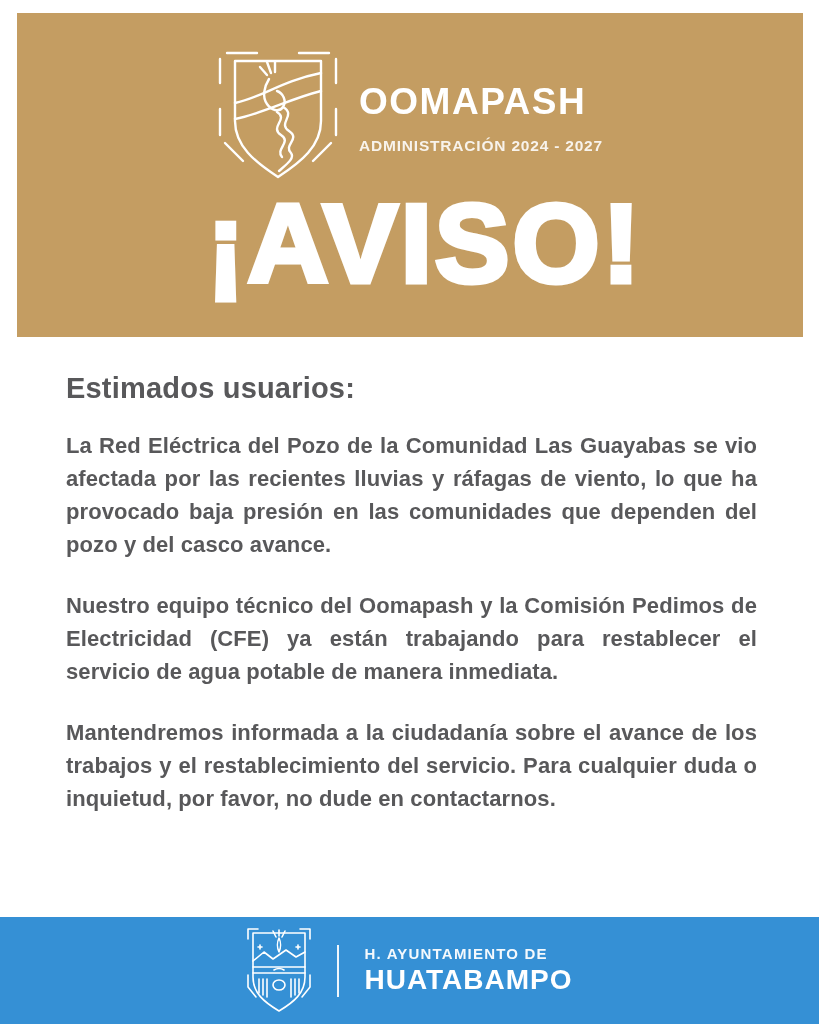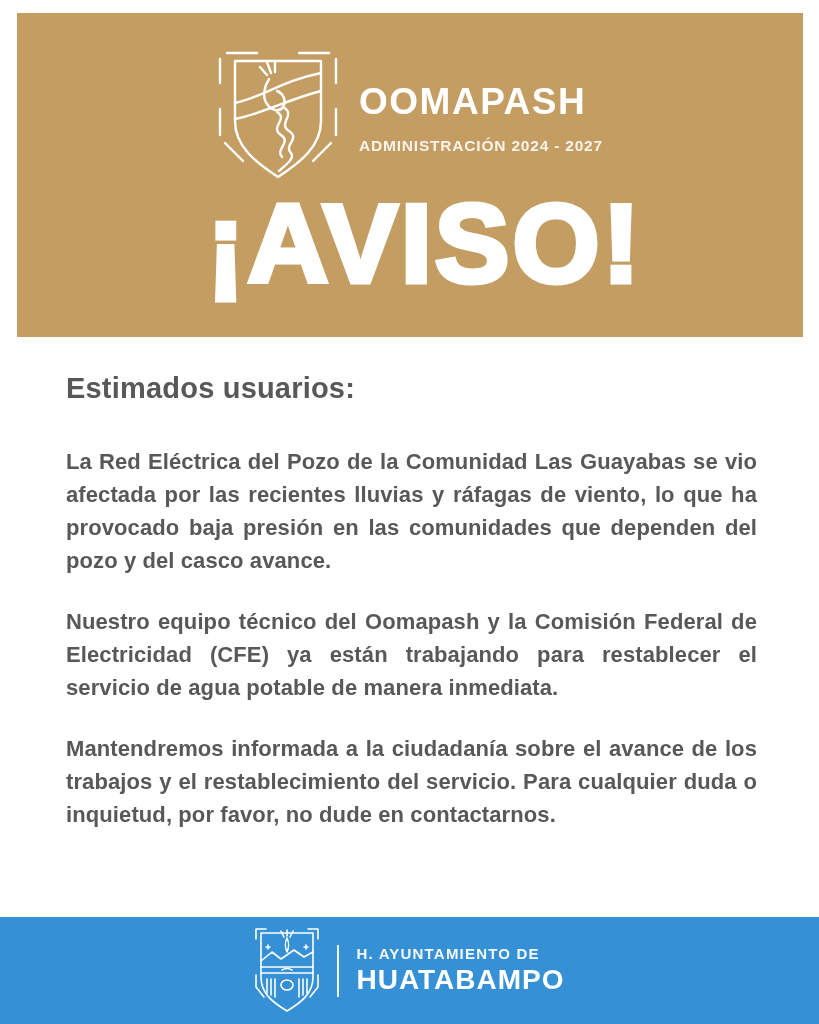--- a/index.html
+++ b/index.html
@@ -60,21 +60,21 @@
   
   .notice {
     position: absolute;
     left: 66px; right: 62px;
     top: 372px;
     color: #58585A;
   }
   .salutation {
     font-size: 29px;
     font-weight: bold;
-    margin-bottom: 40px;
+    margin-bottom: 24px;
     letter-spacing: 0.2px;
   }
   .notice p {
     font-size: 22px;
     font-weight: bold;
     line-height: 33px;
     text-align: justify;
     margin-bottom: 28px;
     letter-spacing: 0.1px;
   }
@@ -82,21 +82,21 @@
   
   .footer {
     position: absolute;
     left: 0; right: 0;
     top: 917px; height: 107px;
     background: #3590D5;
     color: #ffffff;
     display: flex;
     align-items: center;
     justify-content: center;
-    gap: 17px;
+    gap: 25px;
   }
   .footer .coa-icon svg { display: block; }
   .footer-sep {
     width: 2px; height: 52px;
     background: rgba(255,255,255,0.92);
   }
   .footer-text { display: flex; flex-direction: column; }
   .footer-line1 {
     font-size: 15px;
     font-weight: bold;
@@ -145,21 +145,21 @@
         <div class="brand-name">OOMAPASH</div>
         <div class="brand-sub">ADMINISTRACIÓN 2024 - 2027</div>
       </div>
     </div>
     <div class="headline">¡AVISO!</div>
   </div>
 
   <div class="notice">
     <div class="salutation">Estimados usuarios:</div>
     <p>La Red Eléctrica del Pozo de la Comunidad Las Guayabas se vio afectada por las recientes lluvias y ráfagas de viento, lo que ha provocado baja presión en las comunidades que dependen del pozo y del casco avance.</p>
-    <p>Nuestro equipo técnico del Oomapash y la Comisión Federal de Electricidad (CFE) ya están trabajando para restablecer el servicio de agua potable de manera inmediata.</p>
+    <p>Nuestro equipo técnico del Oomapash y la Comisión Pedimos de Electricidad (CFE) ya están trabajando para restablecer el servicio de agua potable de manera inmediata.</p>
     <p>Mantendremos informada a la ciudadanía sobre el avance de los trabajos y el restablecimiento del servicio. Para cualquier duda o inquietud, por favor, no dude en contactarnos.</p>
   </div>
 
   <div class="footer">
     <span class="coa-icon">
       <svg width="66" height="92" viewBox="0 0 66 92" xmlns="http://www.w3.org/2000/svg">
         <g fill="none" stroke="#ffffff" stroke-width="1.6" stroke-linecap="round" stroke-linejoin="round">
           <path d="M2 14 V4 H12"></path>
             <path d="M54 4 H64 V14"></path>
           <path d="M2 50 V62 L10 72"></path>

